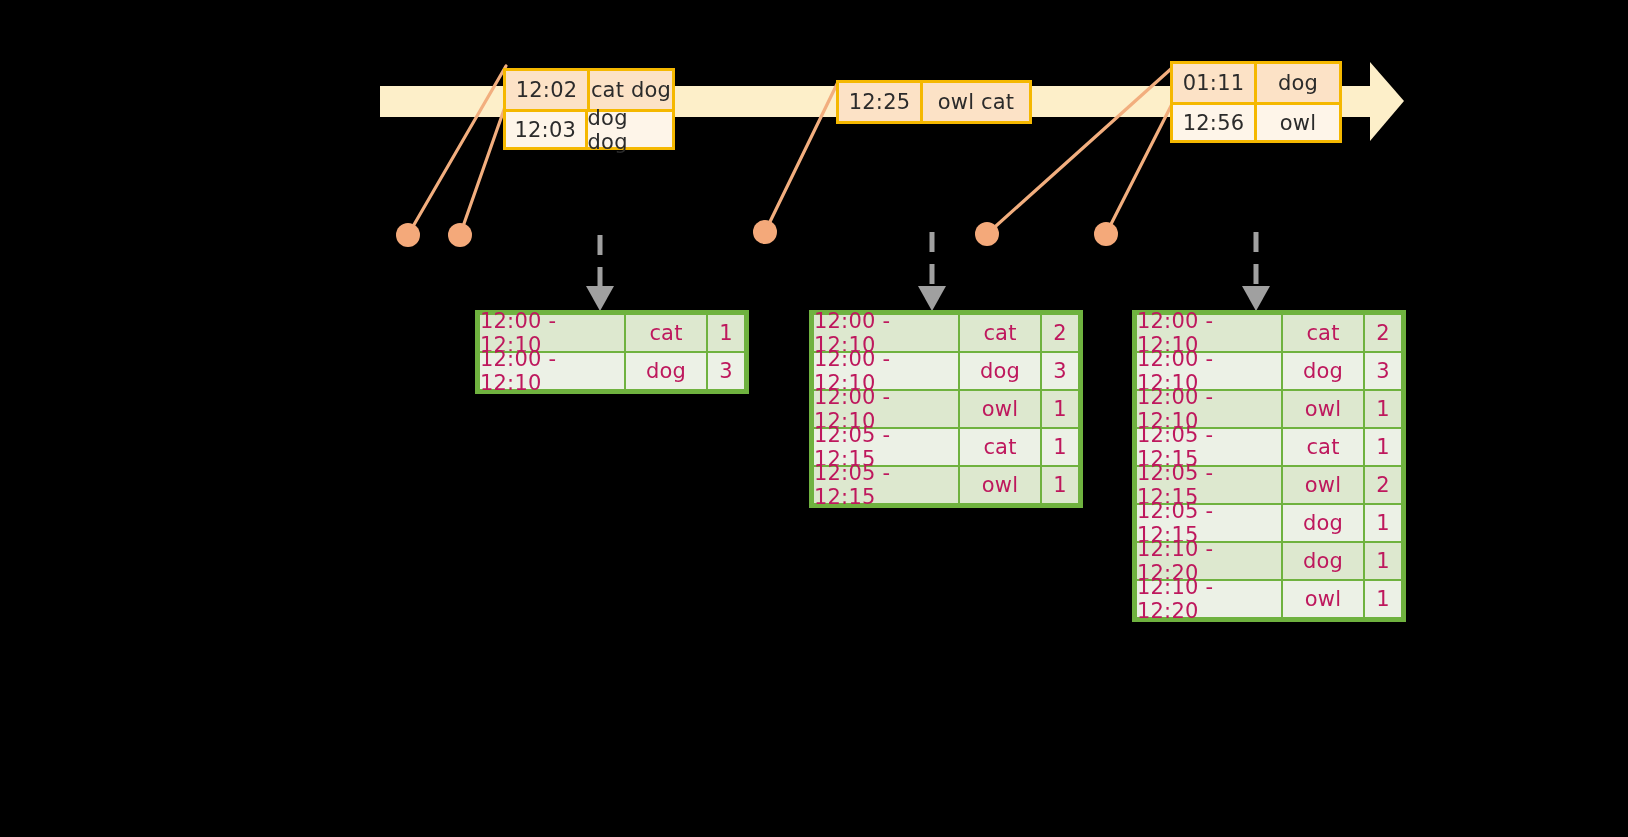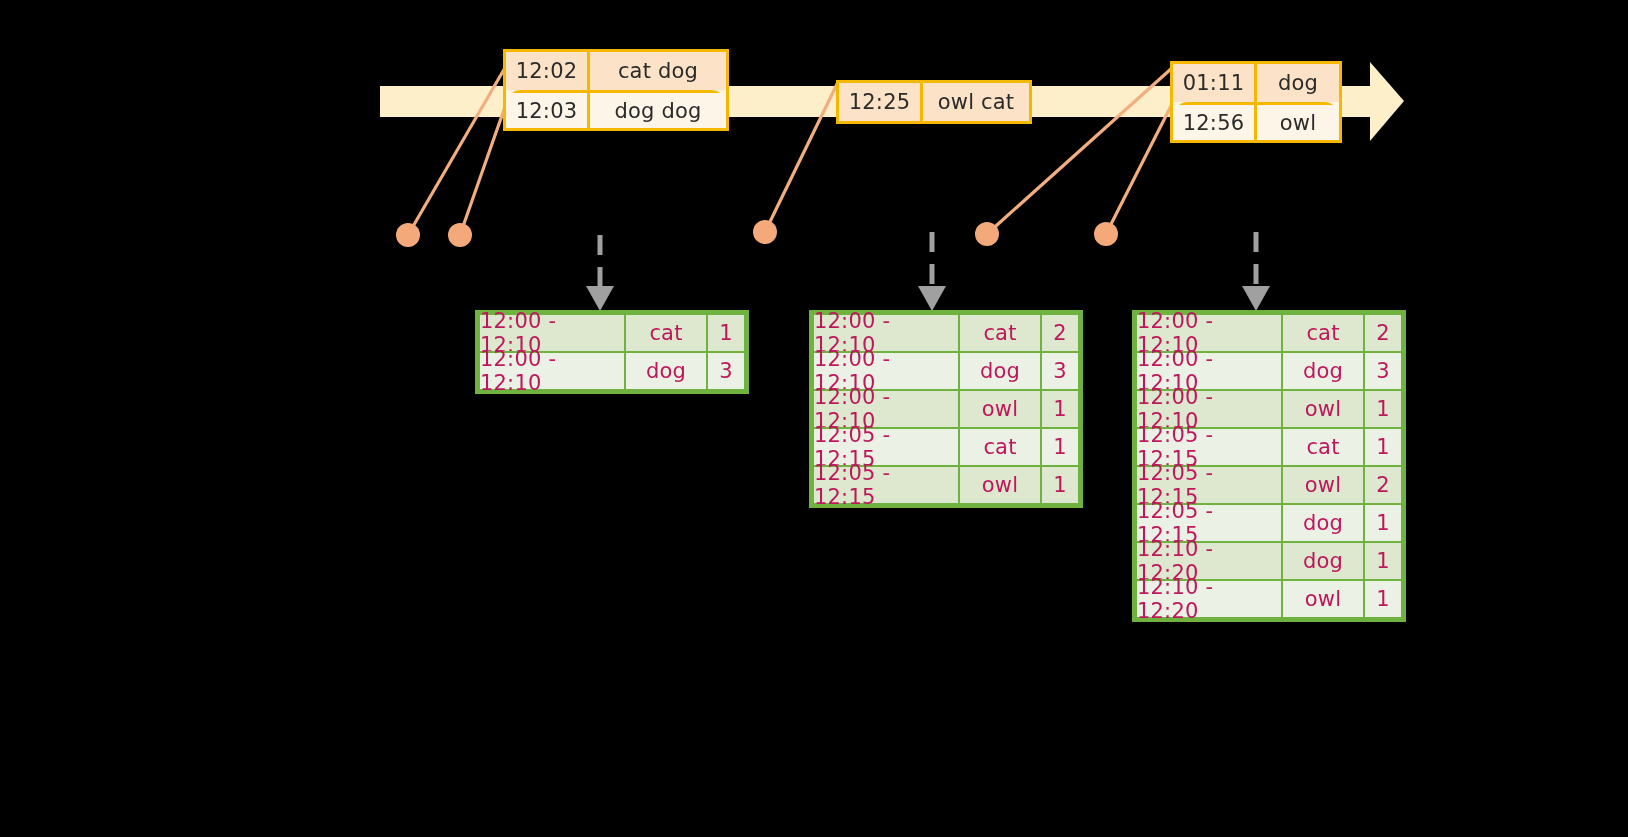--- a/index.html
+++ b/index.html
@@ -37,21 +37,20 @@
     display: flex;
     flex-direction: column;
   }
   .event-row {
     display: flex;
     height: 38px;
     box-sizing: border-box;
   }
   .event-row + .event-row {
     border-top: 3px solid #F5B800;
-    border-radius: 15px;
   }
   .event-row.shade-dark .event-cell { background: #FCE2C6; }
   .event-row.shade-light .event-cell { background: #FEF5E9; }
   .event-cell {
     display: flex;
     align-items: center;
     justify-content: center;
     font-size: 21px;
     color: #2b2b2b;
     box-sizing: border-box;
@@ -131,21 +130,21 @@
         <line x1="932" y1="232" x2="932" y2="288" stroke-dasharray="20,12"></line>
         <polygon points="918,286 946,286 932,311" stroke="none"></polygon>
       </g>
       <g>
         <line x1="1256" y1="232" x2="1256" y2="288" stroke-dasharray="20,12"></line>
         <polygon points="1242,286 1270,286 1256,311" stroke="none"></polygon>
       </g>
     </g>
   </svg>
 
-  <div class="event-box" style="left:503px; top:49px; width:226px;">
+  <div class="event-box" style="left:503px; top:68px; width:172px;">
     <div class="event-row shade-dark">
       <div class="event-cell time">12:02</div>
       <div class="event-cell words">cat dog</div>
     </div>
     <div class="event-row shade-light">
       <div class="event-cell time">12:03</div>
       <div class="event-cell words">dog dog</div>
     </div>
   </div>
 

